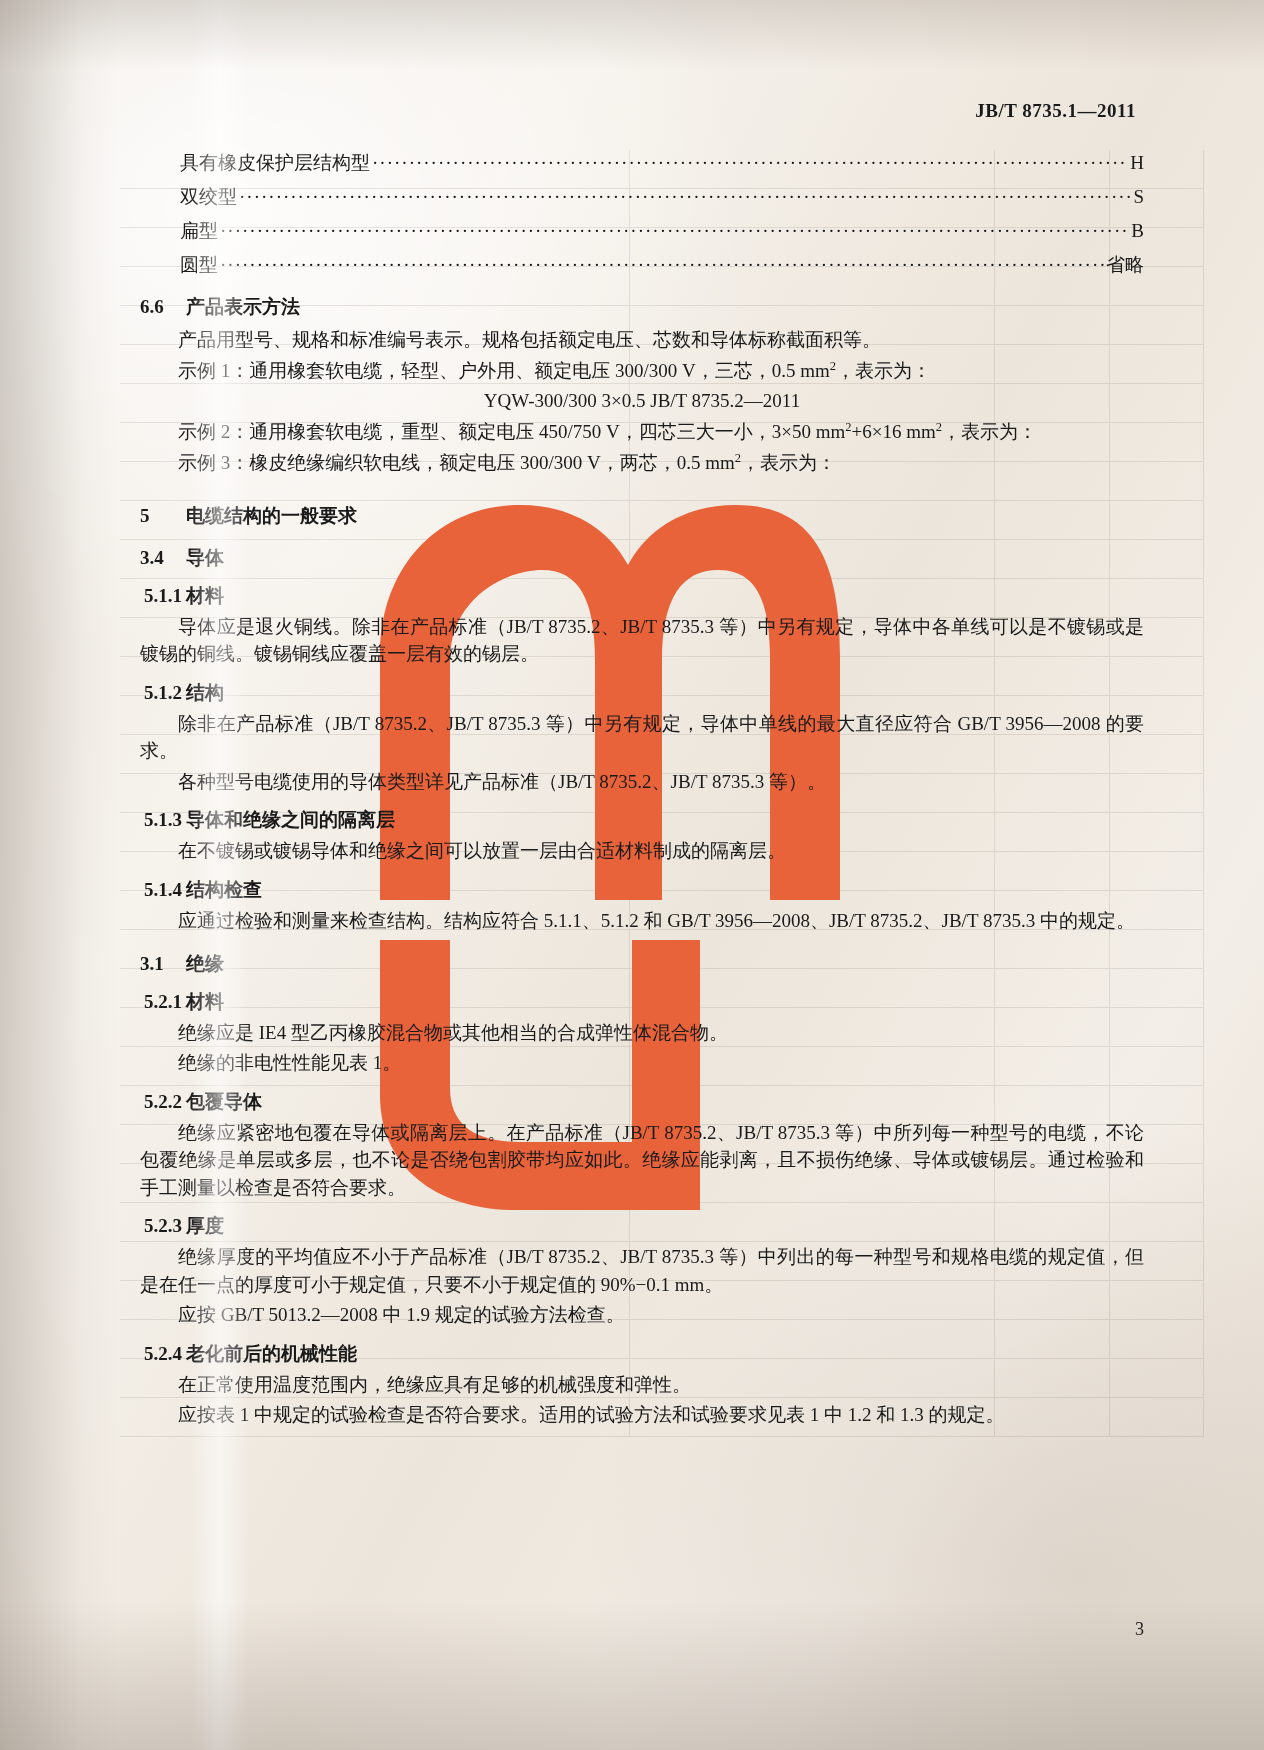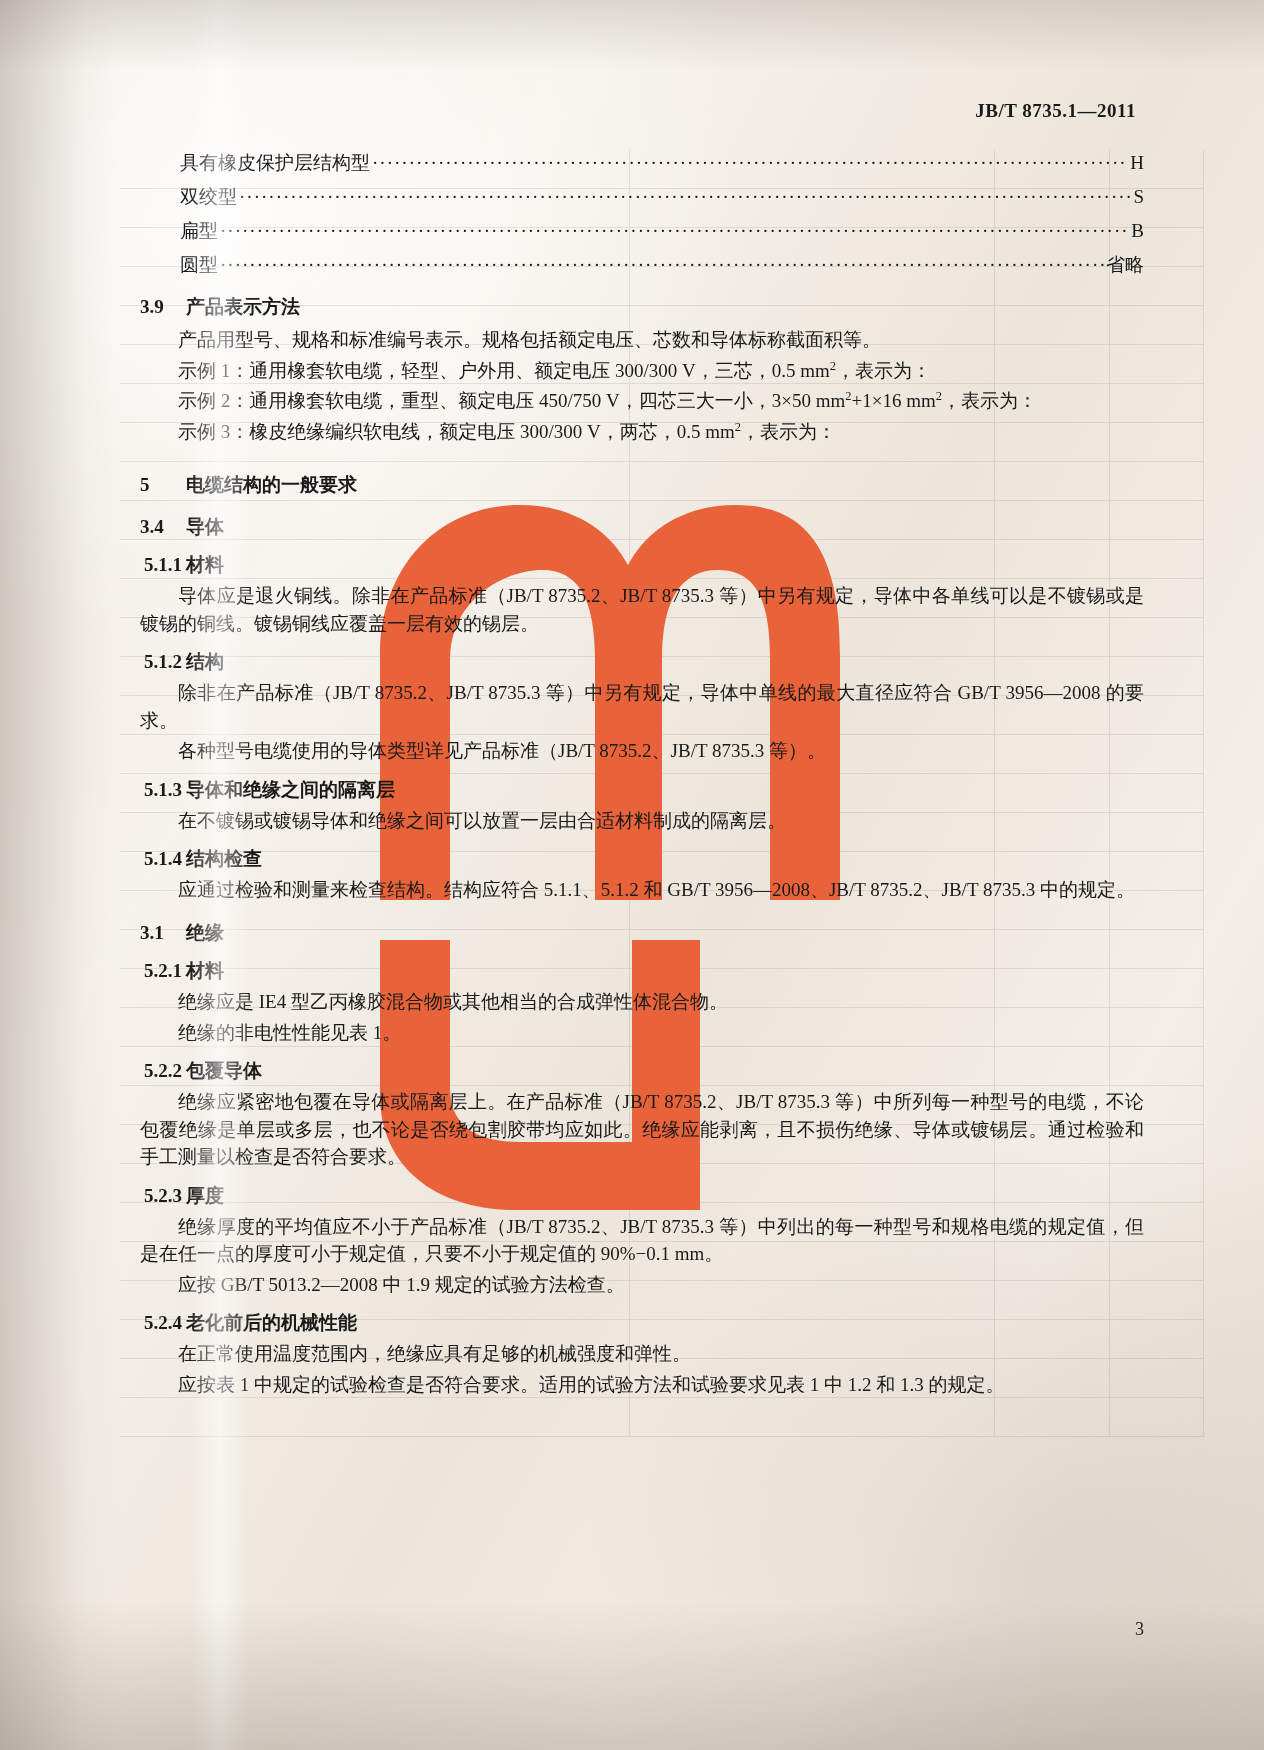--- a/index.html
+++ b/index.html
@@ -395,27 +395,28 @@
         <span class="dots">······························································································································</span>
         <span class="val">B</span>
       </div>
       <div class="toc-line">
         <span class="lbl">圆型</span>
         <span class="dots">······························································································································</span>
         <span class="val">省略</span>
       </div>
 
       <div class="h2">
-        <span class="num">3.9</span><span class="t">产品表示方法</span>
+        <span class="num">6.6</span><span class="t">产品表示方法</span>
       </div>
       <p class="ind">产品用型号、规格和标准编号表示。规格包括额定电压、芯数和导体标称截面积等。</p>
 
       <p class="ind"><span>示例 1：通用橡套软电缆，轻型、户外用、额定电压 300/300 V，三芯，0.5 mm</span><sup>2</sup><span>，表示为：</span></p>
-
-      <p class="ind"><span>示例 2：通用橡套软电缆，重型、额定电压 450/750 V，四芯三大一小，3×50 mm</span><sup>2</sup><span>+1×16 mm</span><sup>2</sup><span>，表示为：</span></p>
+      <p class="ctr">YQW-300/300 3×0.5 JB/T 8735.2—2011</p>
+
+      <p class="ind"><span>示例 2：通用橡套软电缆，重型、额定电压 450/750 V，四芯三大一小，3×50 mm</span><sup>2</sup><span>+6×16 mm</span><sup>2</sup><span>，表示为：</span></p>
 
       <p class="ind"><span>示例 3：橡皮绝缘编织软电线，额定电压 300/300 V，两芯，0.5 mm</span><sup>2</sup><span>，表示为：</span></p>
 
       <div class="h2" style="margin-top:26px">
         <span class="num">5</span><span class="t">电缆结构的一般要求</span>
       </div>
 
       <div class="h2">
         <span class="num">3.4</span><span class="t">导体</span>
       </div>

